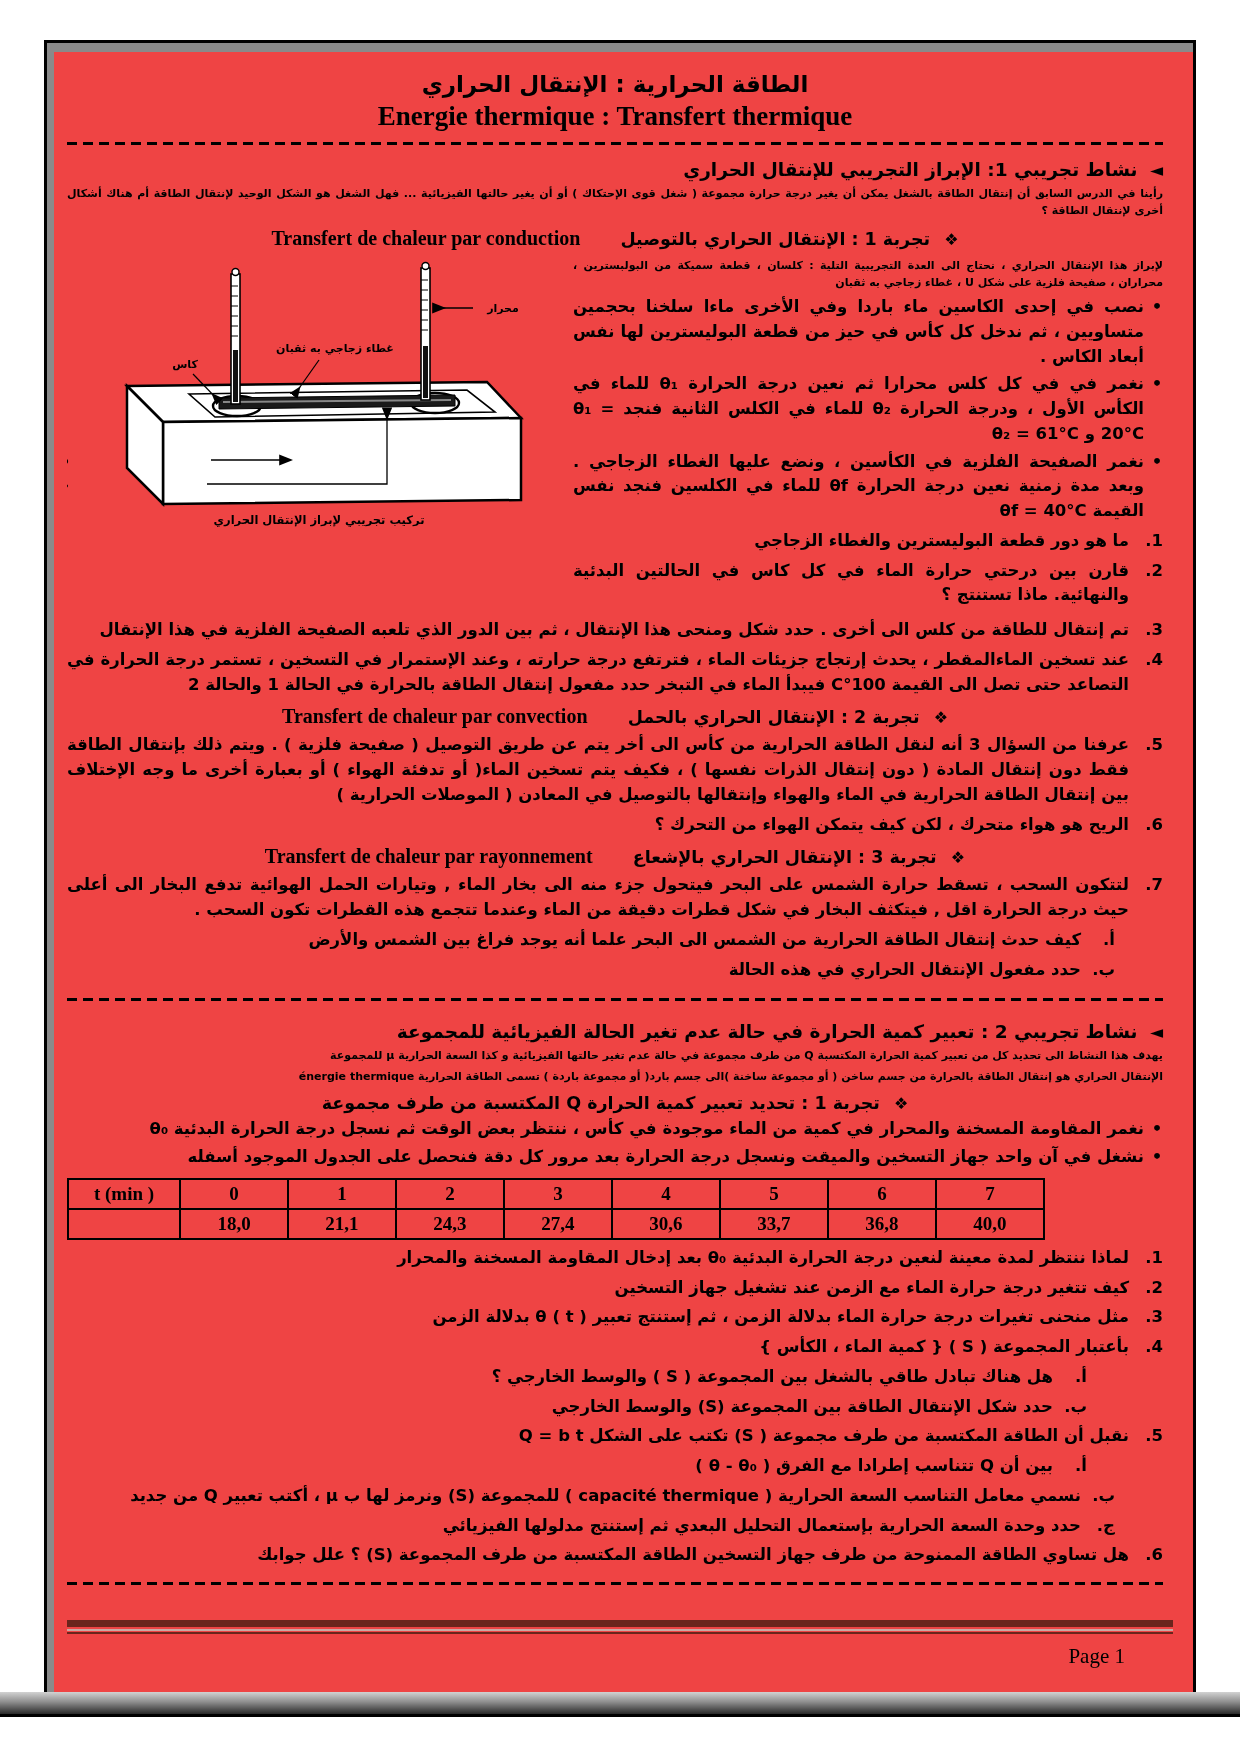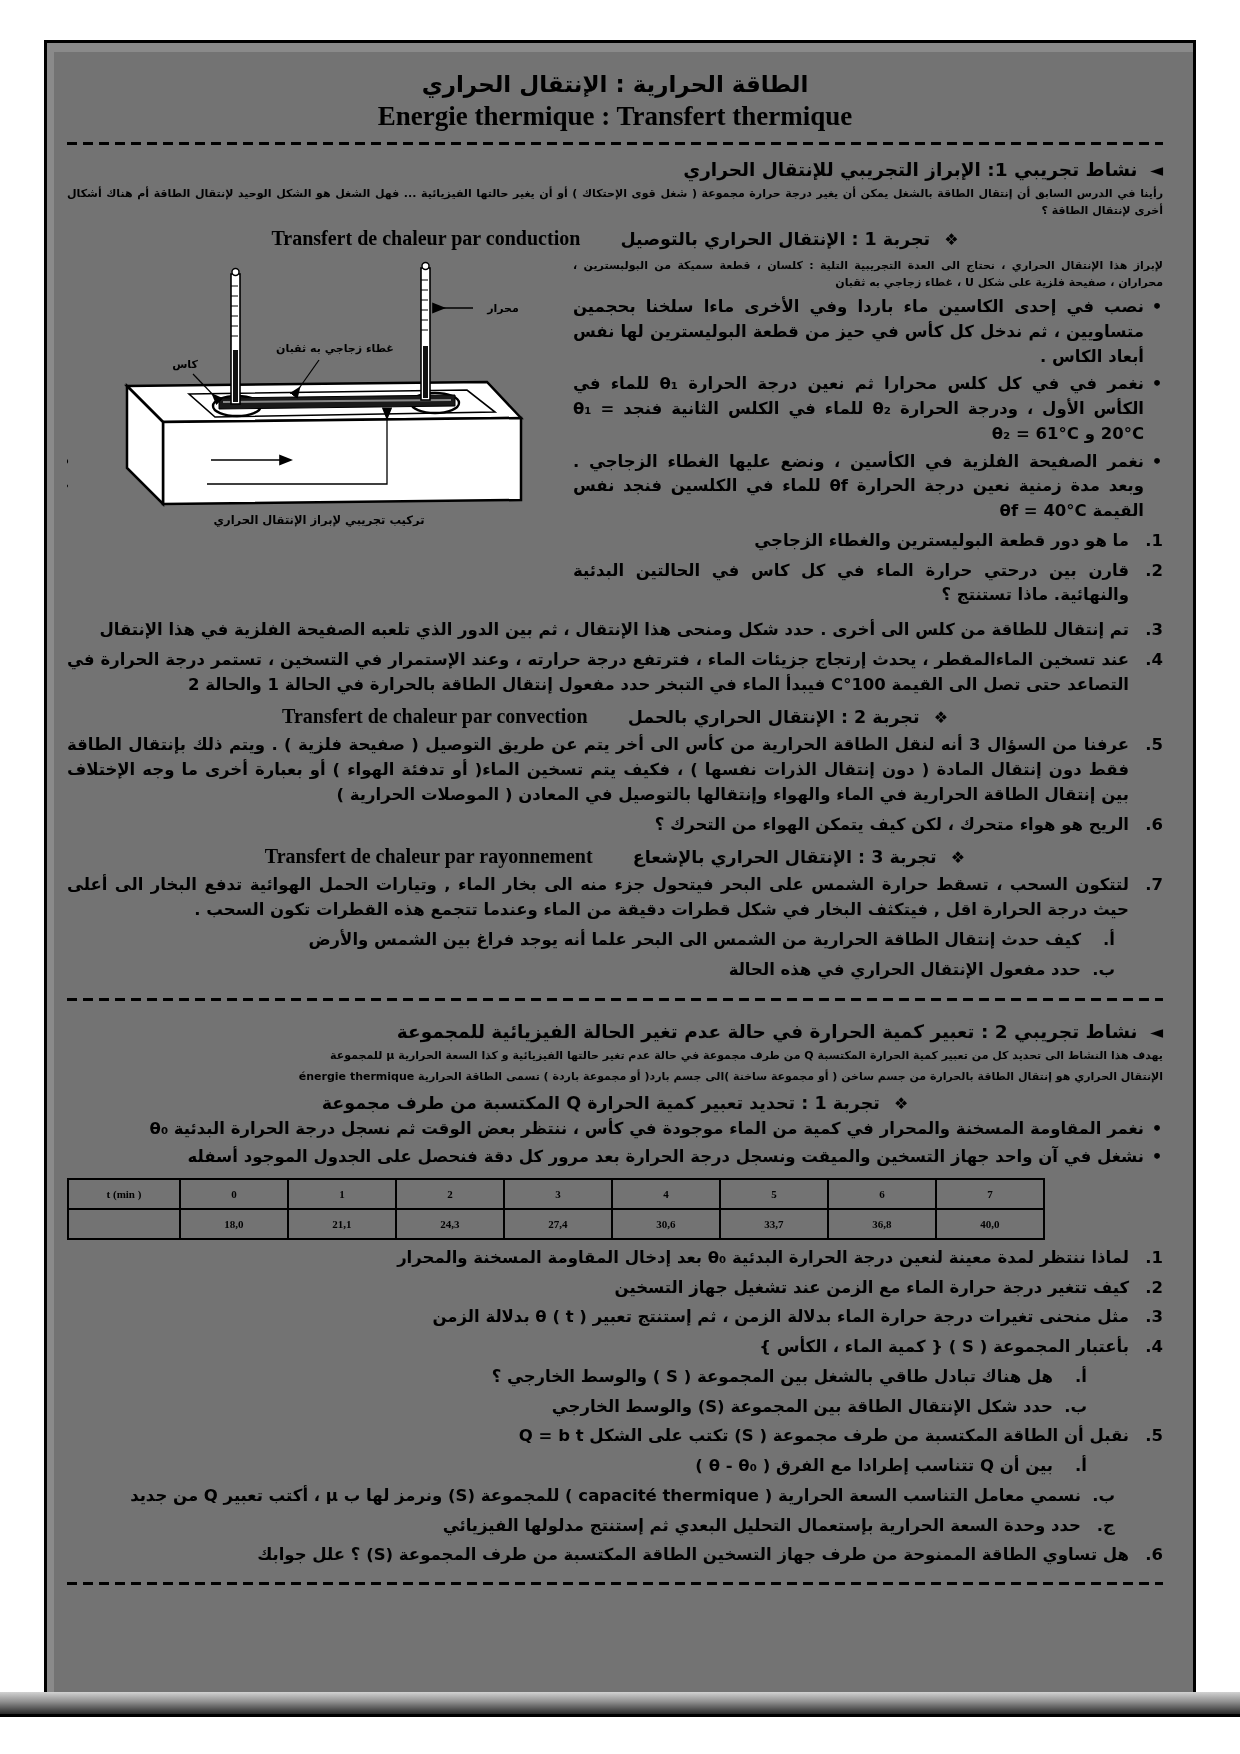--- a/index.html
+++ b/index.html
@@ -2,21 +2,21 @@
 <html lang="ar"><head>
 <meta charset="utf-8">
 <style>
   html,body{margin:0;padding:0;}
   body{
     width:1240px;height:1754px;position:relative;background:#ffffff;
     font-family:"DejaVu Sans", sans-serif;color:#000;
   }
   .page{
     position:absolute;left:44px;top:40px;width:1152px;height:1672px;
-    border:3px solid #000;box-sizing:border-box;background:#737373;
+    border:3px solid #000;box-sizing:border-box;background:#ef4444;
   }
   .page .shade-top{position:absolute;top:0;left:0;right:0;height:9px;background:#8a8a8a;}
   .page .shade-left{position:absolute;top:0;left:0;bottom:0;width:7px;background:#8a8a8a;}
   .content{position:absolute;top:12px;left:14px;right:16px;bottom:8px;padding:10px 14px 0 6px;}
   .title-ar{direction:rtl;text-align:center;font-weight:bold;font-size:23px;margin:6px 0 4px 0;}
   .title-fr{text-align:center;font-weight:bold;font-size:27px;margin:2px 0 10px 0;
     font-family:"Liberation Serif", serif;}
   .dashed{height:3px;margin:8px 0;
     background:repeating-linear-gradient(90deg,#000 0 10px,transparent 10px 16px);}
   .act-heading{direction:rtl;text-align:right;font-weight:bold;font-size:18.5px;margin:14px 0 6px 0;}
@@ -30,21 +30,21 @@
   .col-diagram{width:484px;flex:0 0 484px;}
   .bullet-line{display:flex;direction:rtl;gap:7px;margin:3px 0;font-weight:bold;font-size:16.5px;line-height:1.5;}
   .bullet-line .dot{width:12px;text-align:center;}
   .bullet-line .bt{flex:1;text-align:justify;direction:rtl;}
   .q{display:flex;direction:rtl;gap:8px;margin:5px 0;font-weight:bold;font-size:16.5px;line-height:1.5;}
   .q .num{min-width:26px;text-align:right;}
   .q .qt{flex:1;text-align:justify;direction:rtl;}
   .q.sub{margin-right:48px;}
   .q.sub2{margin-right:76px;}
   .temp-table{border-collapse:collapse;margin:8px 0 6px 0;width:978px;
-    font-family:"Liberation Serif", serif;font-weight:bold;font-size:11px;}
+    font-family:"Liberation Serif", serif;font-weight:bold;font-size:19px;}
   .temp-table td,.temp-table th{border:2px solid #000;text-align:center;padding:2px 0;height:24px;}
   .temp-table .c0{width:112px;}
   .temp-table .cn{width:108px;}
   .footer{position:absolute;left:6px;right:4px;bottom:32px;}
   .rule-a{height:7px;background:#6b241c;}
   .rule-b{height:2px;background:#caa9a4;margin-top:2px;}
   .rule-c{height:2px;background:#6b241c;margin-top:1px;}
   .page-num{font-family:"Liberation Serif", serif;font-size:21px;text-align:right;
     padding-right:48px;margin-top:10px;}
   .bottom-bar{position:absolute;left:0;top:1692px;width:1240px;height:22px;
@@ -292,17 +292,23 @@
       <span class="num">ج.</span>
       <span class="qt">حدد وحدة السعة الحرارية  بإستعمال التحليل البعدي  ثم إستنتج مدلولها الفيزيائي</span>
     </div>
     <div class="q">
       <span class="num">6.</span>
       <span class="qt">هل تساوي الطاقة الممنوحة من طرف جهاز التسخين الطاقة المكتسبة من طرف المجموعة (S) ؟ علل جوابك</span>
     </div>
 
     <div class="dashed" style="margin-top:14px;"></div>
 
+    <div class="footer">
+      <div class="rule-a"></div>
+      <div class="rule-b"></div>
+      <div class="rule-c"></div>
+      <div class="page-num">Page 1</div>
+    </div>
 
   </div>
 </div>
 
 <div class="bottom-bar"></div>
 
 </body></html>

